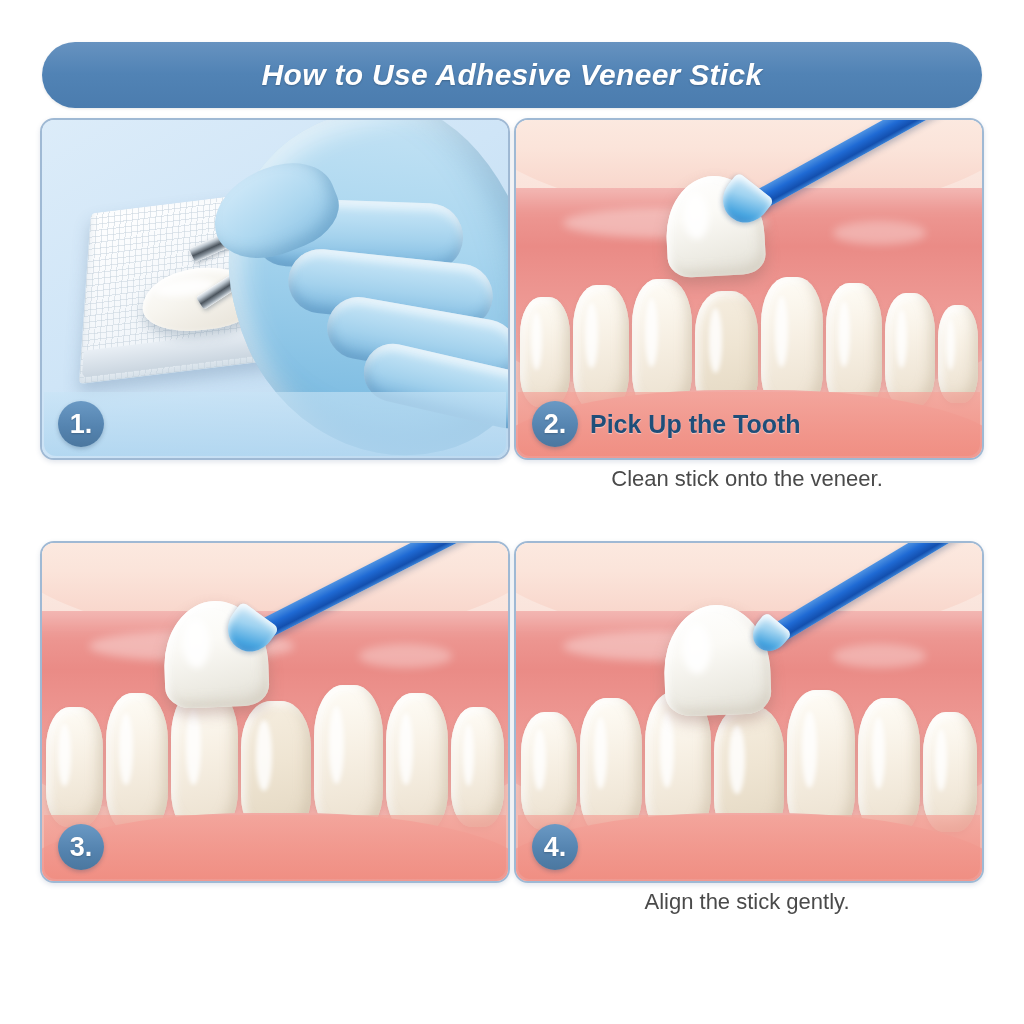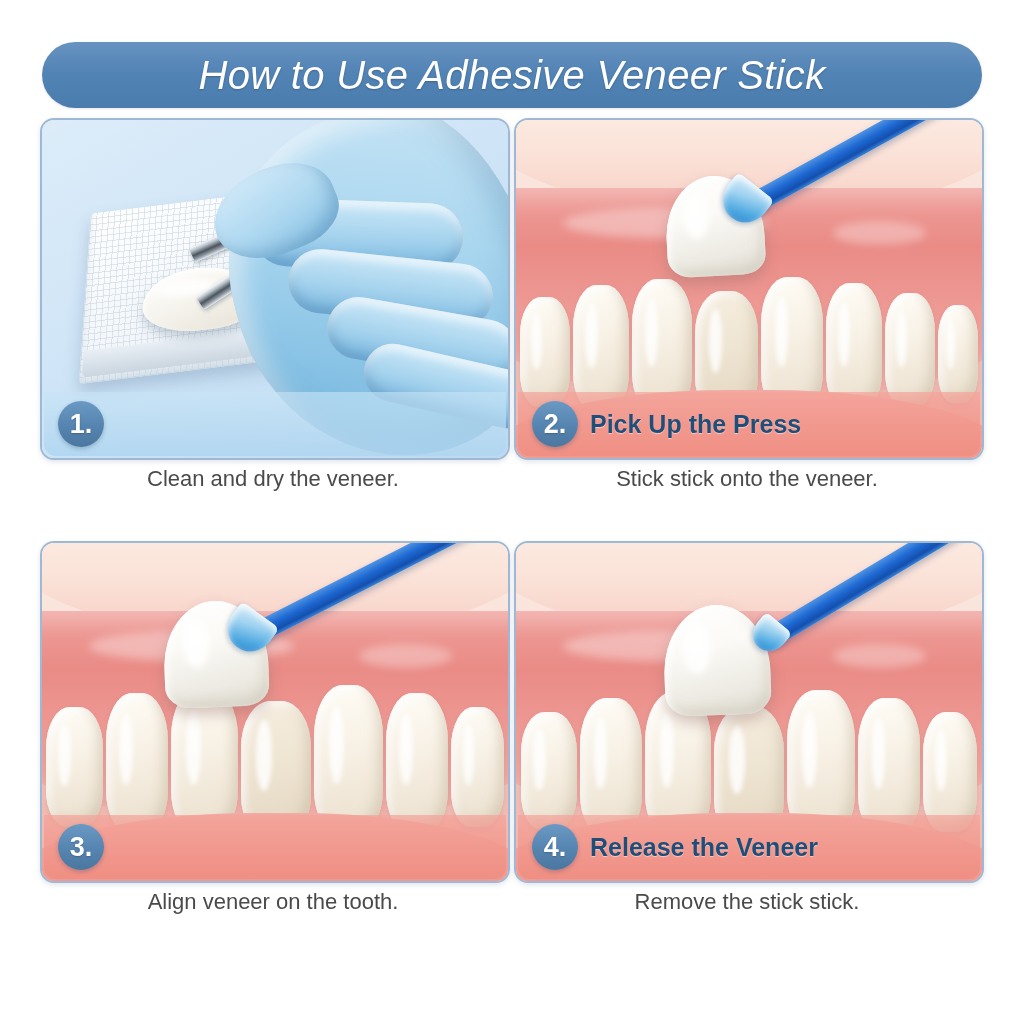--- a/index.html
+++ b/index.html
@@ -24,22 +24,22 @@
     height: 66px;
     border-radius: 33px;
     background: linear-gradient(180deg, #6793c0 0%, #5183b5 48%, #4b7cae 100%);
     display: flex;
     align-items: center;
     justify-content: center;
     box-shadow: 0 1px 3px rgba(0,0,0,0.10);
   }
   .title-text {
     color: #ffffff;
-    font-size: 40px;
-    font-weight: normal;
+    font-size: 30px;
+    font-weight: bold;
     font-style: italic;
     letter-spacing: 0.3px;
     text-shadow: 0 1px 2px rgba(0,0,0,0.22);
     white-space: nowrap;
   }
 
   
   .steps-grid {
     position: absolute;
     left: 40px;
@@ -363,21 +363,20 @@
           <div class="glove-finger gf2"></div>
           <div class="glove-finger gf3"></div>
           <div class="glove-finger gf4"></div>
         </div>
         <div class="thumb"></div>
       </div>
       <div class="label-band band-blue">
         <div class="num-badge">1.</div>
       </div>
     </div>
-    <div class="caption">Clean and dry the veneer.</div>
   </div>
 
   <div class="step-cell">
     <div class="panel">
       <div class="scene-mouth">
         <div class="lip"></div>
         <div class="gum"></div>
         <div class="gum-shine"></div>
         <div class="gum-shine2"></div>
         <div class="teeth-row" style="top:155px;">
@@ -390,24 +389,24 @@
           <div class="tooth" style="width:52px;height:114px;margin-top:18px;"></div>
           <div class="tooth" style="width:42px;height:98px;margin-top:30px;"></div>
         </div>
         <div class="lower-gum"></div>
         <div class="veneer-cap" style="left:150px;top:56px;width:98px;height:100px;transform:rotate(-3deg);"></div>
         <div class="stick-tip" style="left:205px;top:62px;transform:rotate(38deg);"></div>
         <div class="stick" style="left:236px;top:74px;width:268px;transform:rotate(-29deg);"></div>
       </div>
       <div class="label-band band-pink">
         <div class="num-badge">2.</div>
-        <div class="step-title">Pick Up the Press</div>
+        <div class="step-title">Pick Up the Tooth</div>
       </div>
     </div>
-    <div class="caption">Stick stick onto the veneer.</div>
+    <div class="caption">Clean stick onto the veneer.</div>
   </div>
 
   <div class="step-cell">
     <div class="panel">
       <div class="scene-mouth">
         <div class="lip"></div>
         <div class="gum"></div>
         <div class="gum-shine"></div>
         <div class="gum-shine2"></div>
         <div class="teeth-row" style="top:140px;">
@@ -421,21 +420,20 @@
         </div>
         <div class="lower-gum"></div>
         <div class="veneer-cap" style="left:122px;top:58px;width:104px;height:106px;transform:rotate(-2deg);"></div>
         <div class="stick-tip" style="left:184px;top:68px;transform:rotate(36deg);"></div>
         <div class="stick" style="left:214px;top:80px;width:290px;transform:rotate(-27deg);"></div>
       </div>
       <div class="label-band band-pink">
         <div class="num-badge">3.</div>
       </div>
     </div>
-    <div class="caption">Align veneer on the tooth.</div>
   </div>
 
   <div class="step-cell">
     <div class="panel">
       <div class="scene-mouth">
         <div class="lip"></div>
         <div class="gum"></div>
         <div class="gum-shine"></div>
         <div class="gum-shine2"></div>
         <div class="teeth-row" style="top:145px;">
@@ -447,19 +445,18 @@
           <div class="tooth" style="width:62px;height:138px;margin-top:10px;"></div>
           <div class="tooth" style="width:54px;height:120px;margin-top:24px;"></div>
         </div>
         <div class="lower-gum"></div>
         <div class="veneer-cap" style="left:148px;top:62px;width:106px;height:110px;transform:rotate(-2deg);"></div>
         <div class="stick-tip" style="left:236px;top:76px;width:34px;height:32px;transform:rotate(40deg);"></div>
         <div class="stick" style="left:252px;top:86px;width:276px;transform:rotate(-31deg);"></div>
       </div>
       <div class="label-band band-pink">
         <div class="num-badge">4.</div>
-        <div class="step-title">Release the Veneer</div>
       </div>
     </div>
-    <div class="caption">Remove the stick stick.</div>
+    <div class="caption">Align the stick gently.</div>
   </div>
 
 </div>
 
 </body></html>

